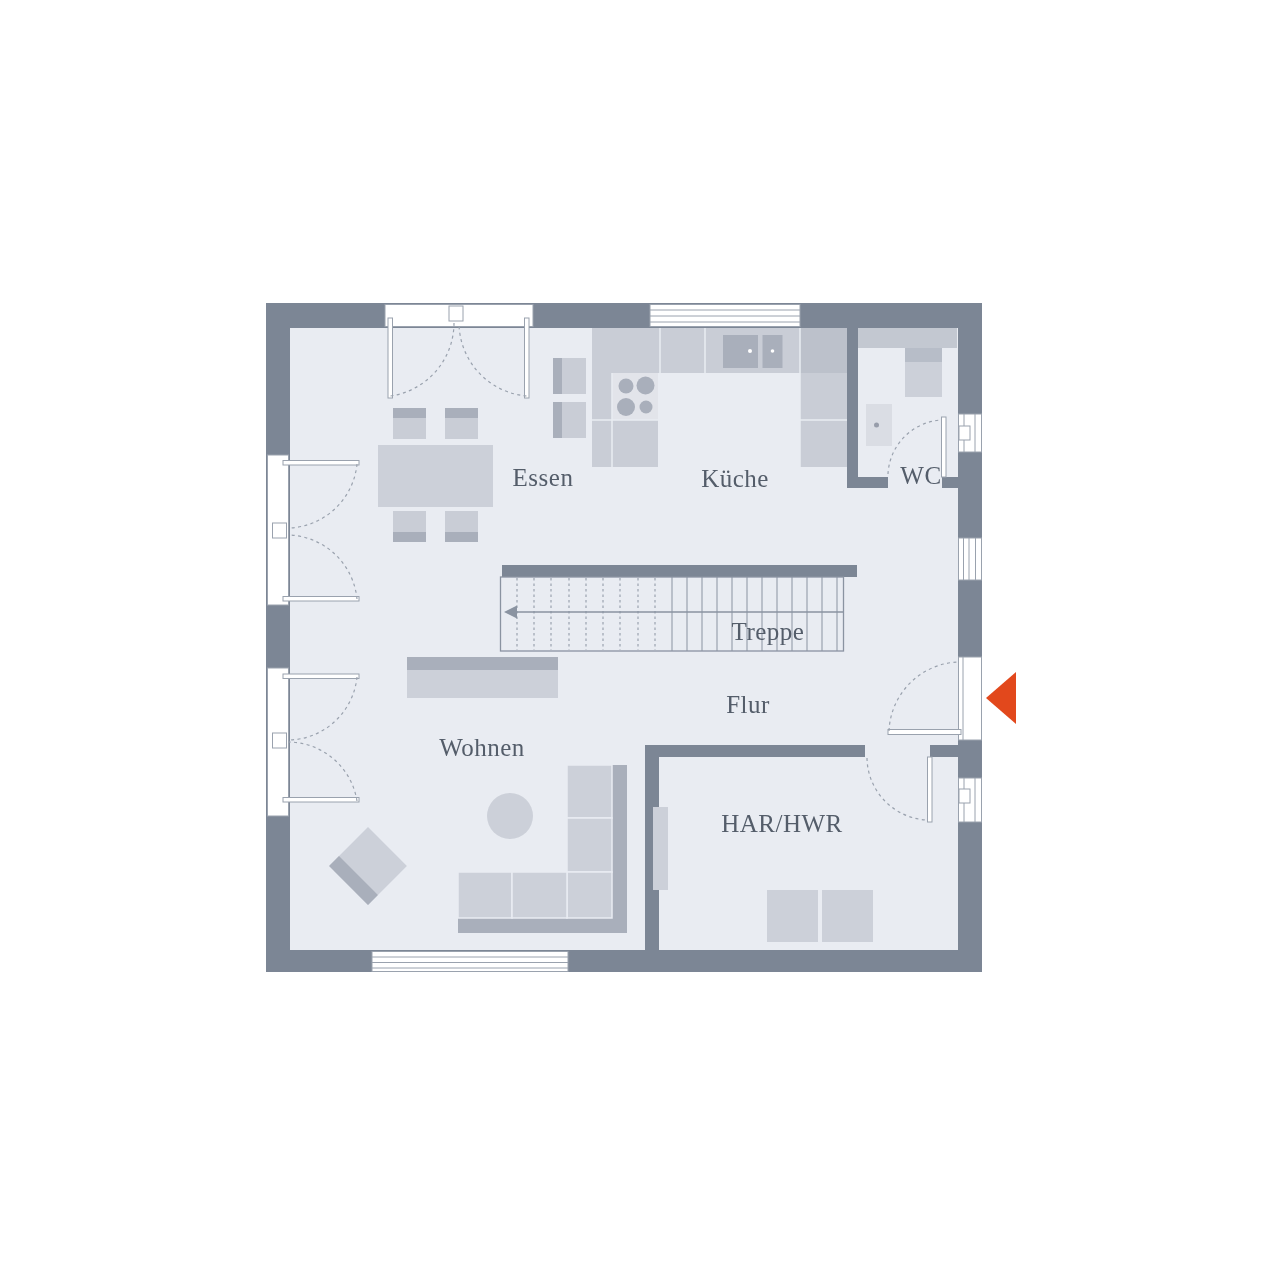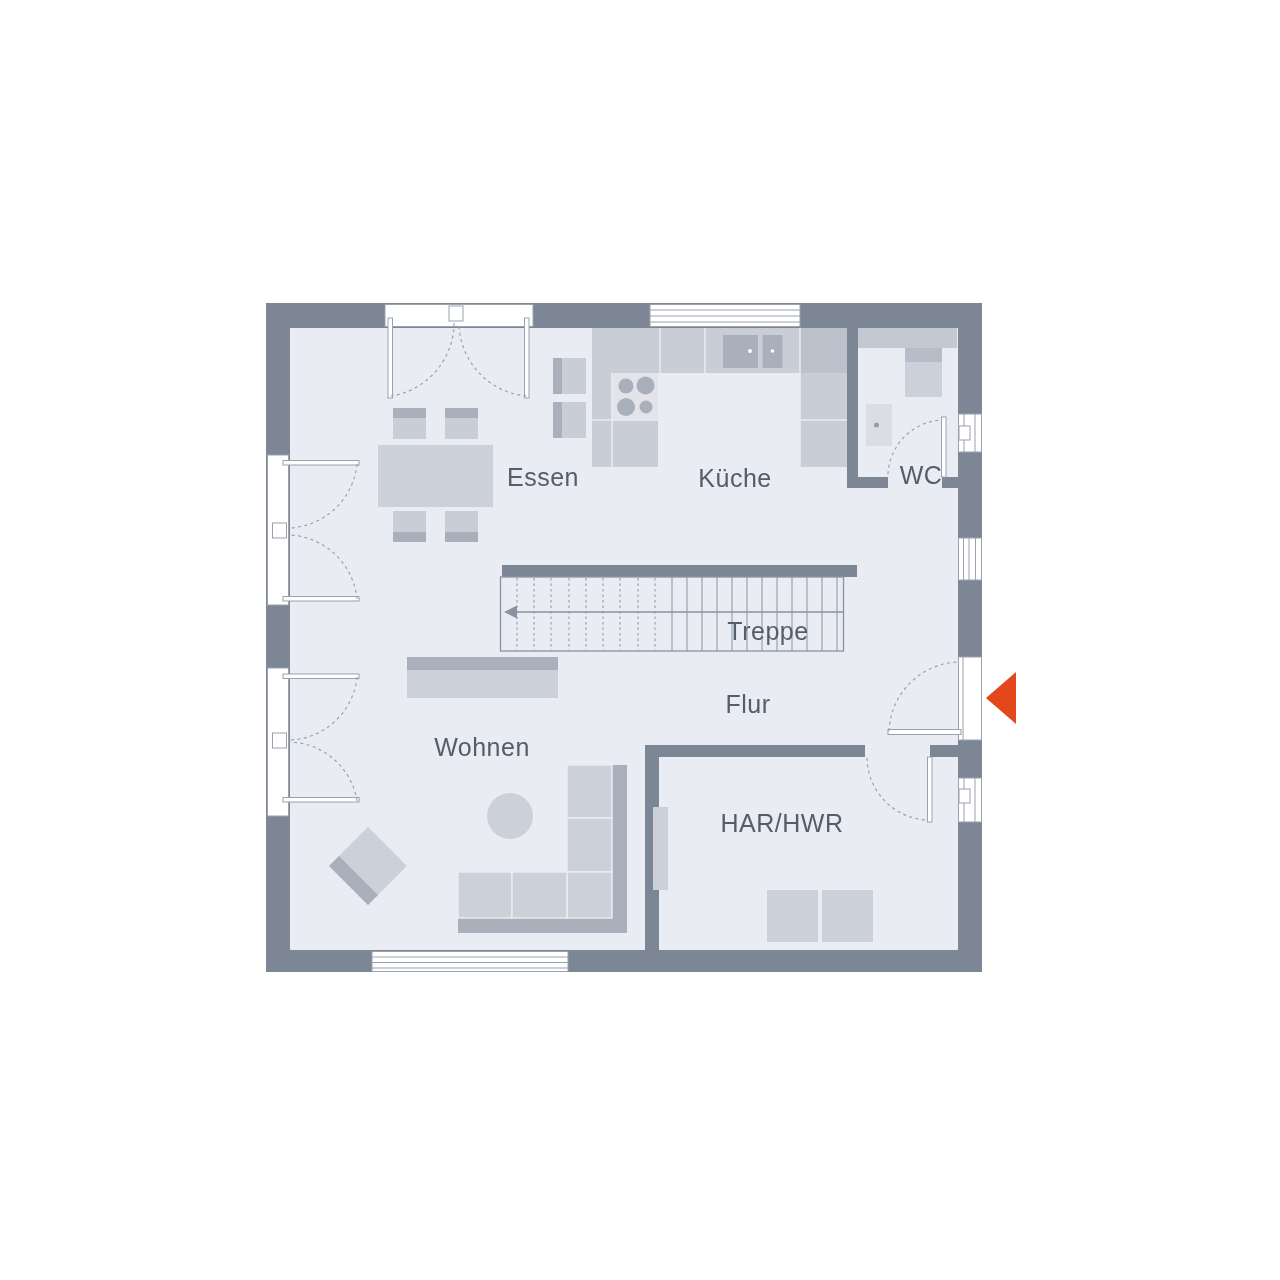--- a/index.html
+++ b/index.html
@@ -1,17 +1,17 @@
 <!DOCTYPE html>
 <html style="--floor: #e9ecf2; --wall: #7c8695; --line: #9aa2ae; --stair_line: #8a93a1; --furniture: #ccd0d9; --furniture_mid: #c9cdd6; --furniture_dark: #a9afbb; --counter_dark: #bcc1cb; --fixture: #c3c8d1; --fixture_dark: #b7bdc8; --fixture_light: #dadde4; --appliance: #e2e4ea; --text: #545d6a; --arrow: #e2481c;"><head>
 <meta charset="utf-8">
 <style>
   html,body{margin:0;padding:0;background:#ffffff;}
   .canvas{position:relative;width:1280px;height:1280px;background:#ffffff;overflow:hidden;
-          font-family:Liberation Sans, sans-serif;}
+          font-family:Liberation Serif, serif;}
   svg{display:block;}
   .floor{fill:var(--floor);}
   .wall{fill:var(--wall);}
   .opening{fill:#ffffff;stroke:var(--line);stroke-width:1;}
   .frame{fill:#ffffff;stroke:var(--line);stroke-width:1;}
   .leaf{fill:#ffffff;stroke:var(--line);stroke-width:1;}
   .swing{fill:none;stroke:var(--line);stroke-width:1.2;stroke-dasharray:3 3.4;}
   .winline{stroke:var(--line);stroke-width:1;fill:none;}
   .stairline{stroke:var(--stair_line);stroke-width:1;fill:none;}
   .stairbox{fill:none;stroke:var(--stair_line);stroke-width:1.3;}

